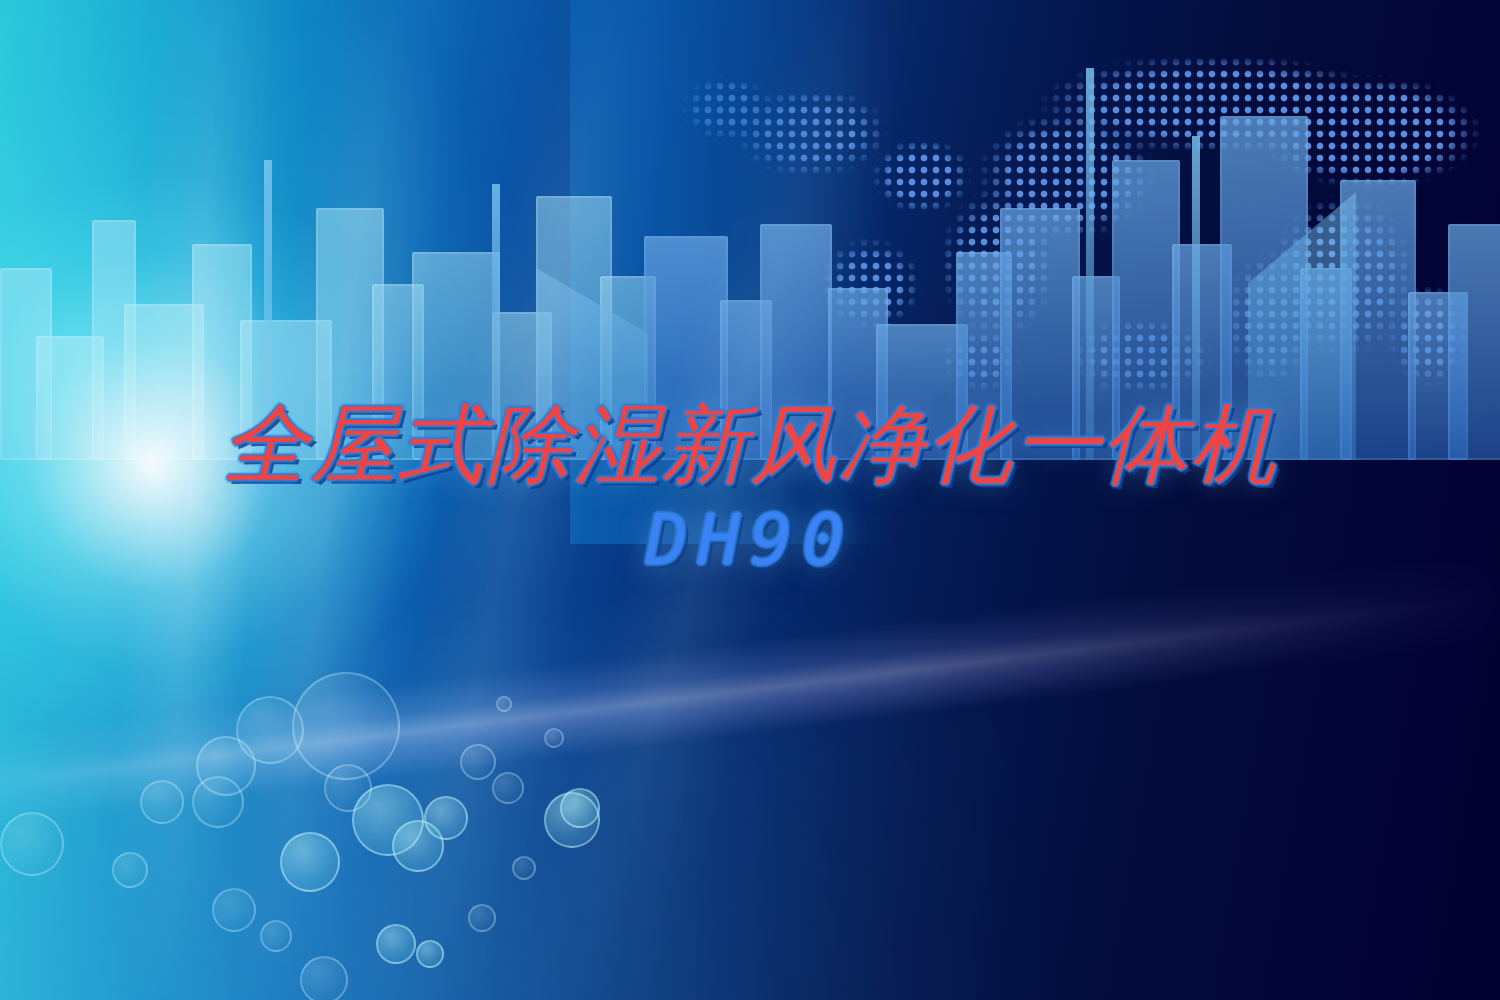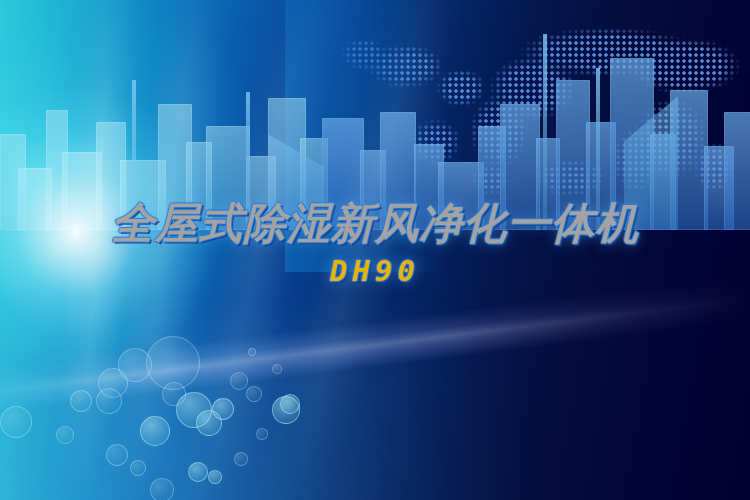--- a/index.html
+++ b/index.html
@@ -146,44 +146,44 @@
   
   #headline{
     position:absolute;left:0;right:0;top:198px;
     text-align:center;
     z-index:9;
   }
   #title-main{
     display:block;
     font-size:43px;
     line-height:50px;
-    font-weight:700;
+    font-weight:400;
     font-style:italic;
     letter-spacing:1px;
-    color:#a3a3a3;
+    color:#ef4444;
     white-space:nowrap;
     text-shadow:
       0 0 1px #2f7fd8,
       1px 0 1px #2f7fd8,
       -1px 0 1px #2f7fd8,
       0 1px 1px #2f7fd8,
       0 -1px 1px #2f7fd8,
       2px 2px 0 rgba(16,62,138,.85),
       0 0 14px rgba(110,190,255,.55);
   }
   #title-model{
     display:block;
     margin-top:4px;
     font-family:"DejaVu Sans Mono","Liberation Mono",monospace;
-    font-size:29px;
+    font-size:35px;
     line-height:38px;
-    font-weight:700;
+    font-weight:400;
     font-style:italic;
     letter-spacing:5px;
-    color:#eab308;
+    color:#3b82f6;
     text-shadow:
       0 0 1px #2f7fd8,
       1px 0 1px #2f7fd8,
       -1px 0 1px #2f7fd8,
       0 1px 1px #2f7fd8,
       0 -1px 1px #2f7fd8,
       2px 2px 0 rgba(16,62,138,.85),
       0 0 14px rgba(110,190,255,.55);
   }
 </style>

